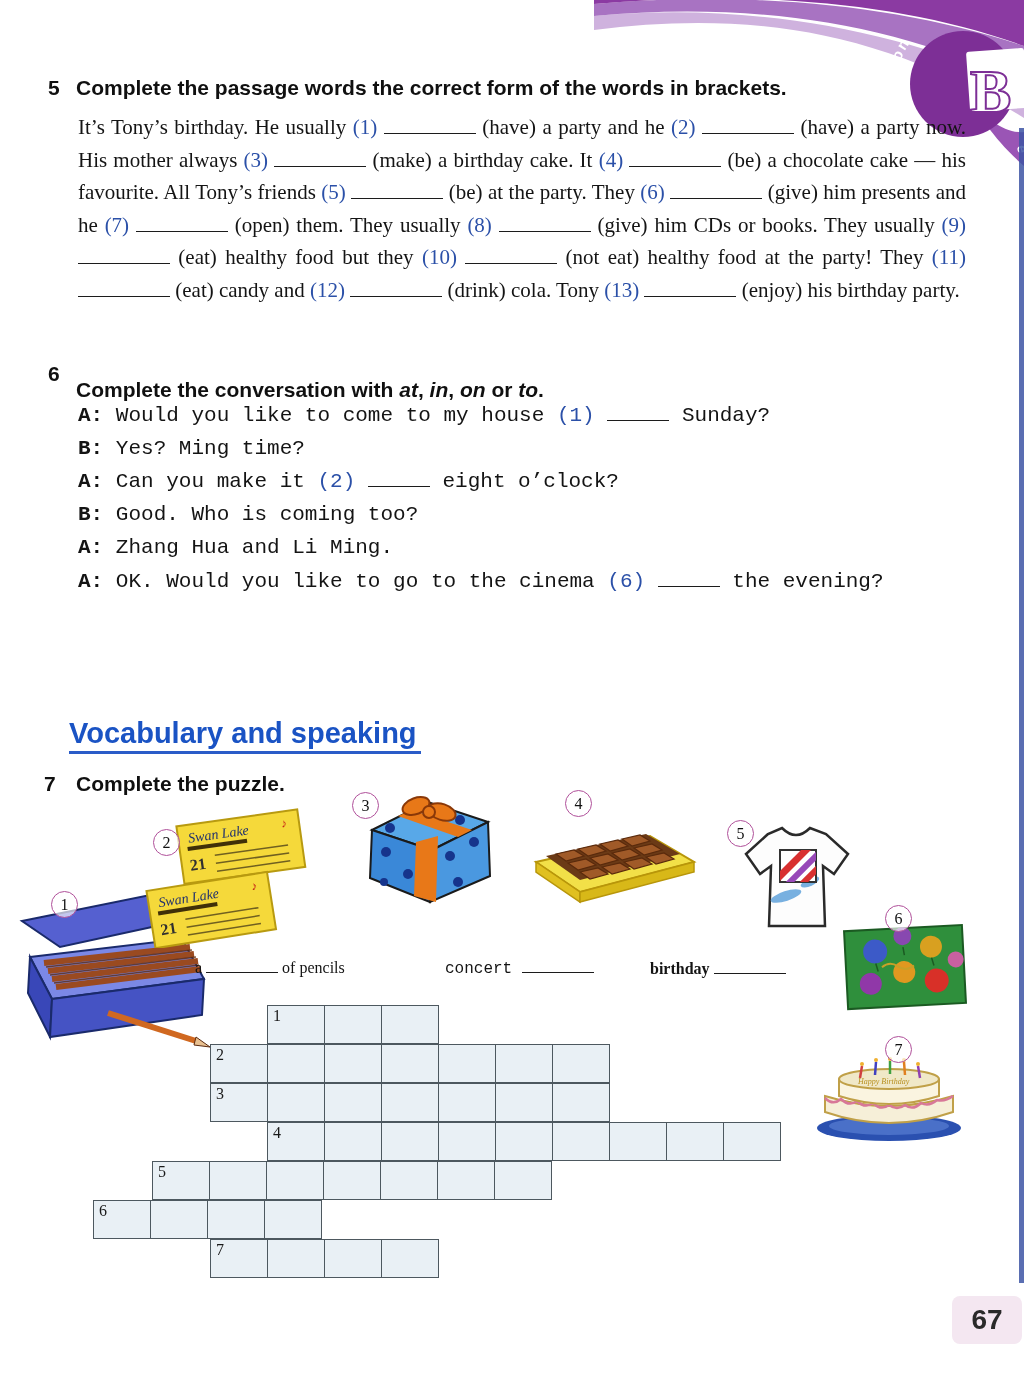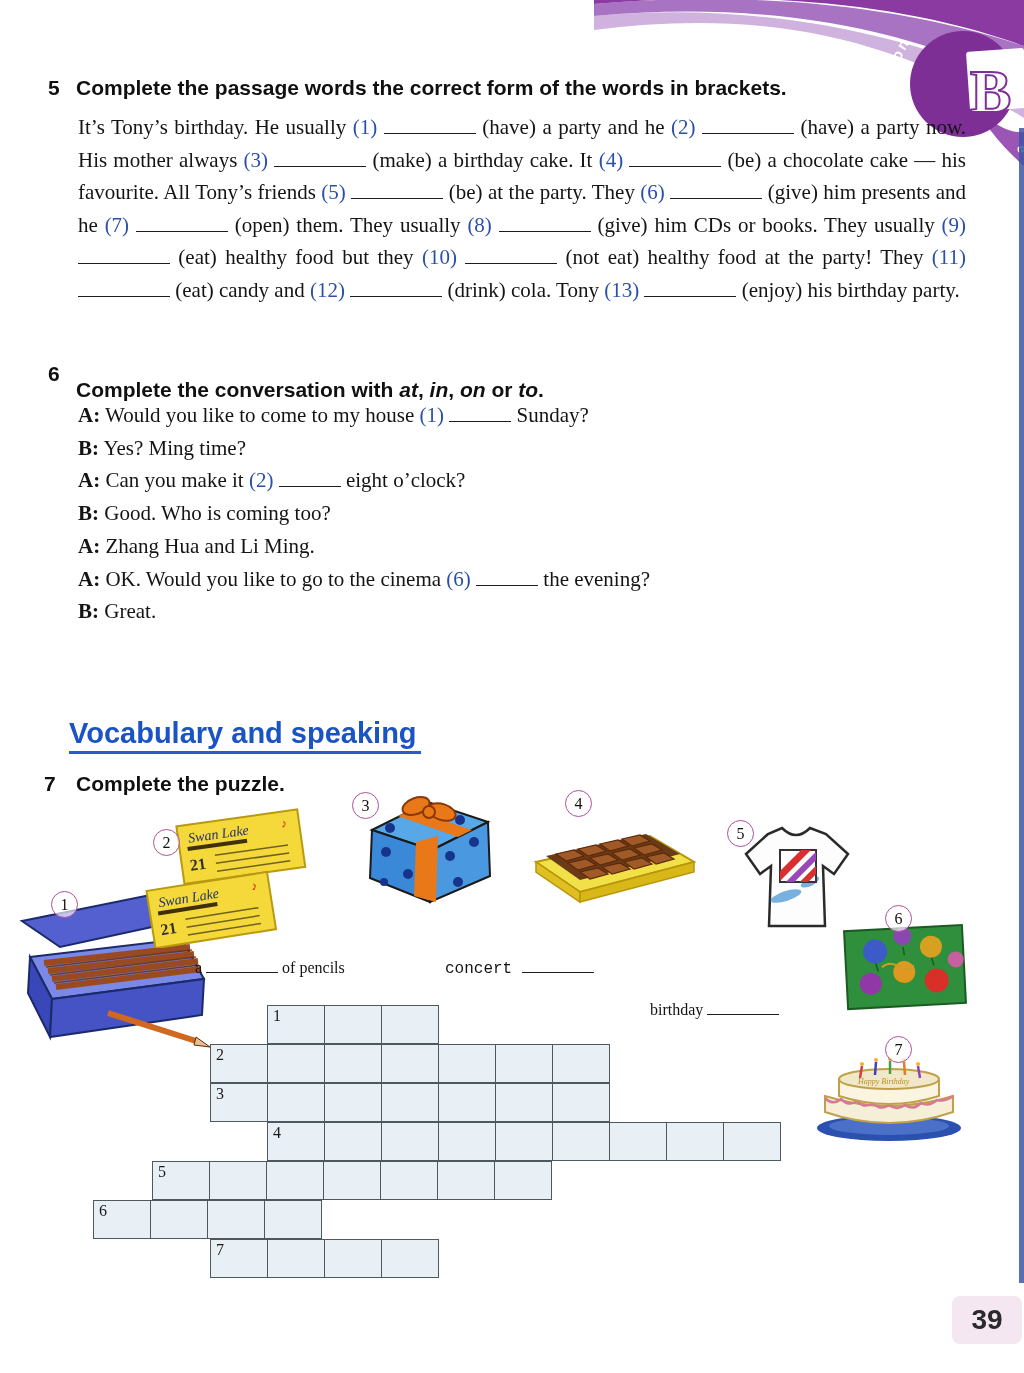--- a/index.html
+++ b/index.html
@@ -11,21 +11,21 @@
   .extitle i{font-style:italic;}
   .section-title{font-family:"Liberation Sans","DejaVu Sans",sans-serif;font-weight:bold;font-size:29px;
                  color:#1a53c4;display:inline-block;border-bottom:3px solid #2a5cc8;padding:0 4px 1px 0;margin-left:29px;}
   
   .passage{width:888px;text-align:justify;font-size:21px;line-height:32.6px;}
   .pnum{color:#2b50a8;}
   .blank{display:inline-block;height:1em;border-bottom:1.6px solid #1c1c1c;vertical-align:baseline;}
   .ex5 .blank{width:92px;}
   .conv{width:915px;font-size:21px;}
   .conv .blank{width:62px;}
-  .cline{margin:0;line-height:32.7px;padding-left:36px;text-indent:-36px;}
+  .cline{margin:0;line-height:32.7px;padding-left:36px;text-indent:-36px;font-family:Liberation Mono, monospace;}
   .spk{font-weight:bold;}
   .caption{font-size:16px;}
   .caption .blank{width:72px;}
   
   .prow{position:absolute;display:flex;}
   .pcell{background:#e9f0f5;border:1px solid #4d585f;box-sizing:border-box;margin-left:-1px;}
   .pcell:first-child{margin-left:0;}
   .pn{display:block;font-size:16px;line-height:16px;padding:2px 0 0 5px;font-family:"Liberation Serif",serif;color:#1a1a1a;}
   
   .circ{position:absolute;width:27px;height:27px;border:1.6px solid #b0509a;border-radius:50%;
@@ -65,21 +65,20 @@
 
 <div class="abs exnum" style="left:48px;top:362px;">6</div>
 <div class="abs extitle" style="left:76px;top:362px;width:820px;margin-top:16px;">Complete the conversation with <i>at</i>, <i>in</i>, <i>on</i> or <i>to</i>.</div>
 <div class="abs conv" id="conversation" style="left:78px;top:399px;">
     <p class="cline"><span class="spk">A:</span> <span>Would you like to come to my house <span class="pnum">(1)</span> <span class="blank"></span> Sunday?</span></p>
     <p class="cline"><span class="spk">B:</span> <span>Yes? Ming time?</span></p>
     <p class="cline"><span class="spk">A:</span> <span>Can you make it <span class="pnum">(2)</span> <span class="blank"></span> eight o’clock?</span></p>
     <p class="cline"><span class="spk">B:</span> <span>Good. Who is coming too?</span></p>
     <p class="cline"><span class="spk">A:</span> <span>Zhang Hua and Li Ming.</span></p>
     <p class="cline"><span class="spk">A:</span> <span>OK. Would you like to go to the cinema <span class="pnum">(6)</span> <span class="blank"></span> the evening?</span></p>
-    <p class="cline"><span class="spk">B:</span> <span>Great.</span></p>
   </div>
 
 <div class="abs" style="left:40px;top:717px;">
   <span class="section-title">Vocabulary and speaking</span>
 </div>
 
 <div class="abs exnum" style="left:44px;top:772px;">7</div>
 <div class="abs extitle" style="left:76px;top:772px;">Complete the puzzle.</div>
 
 <span class="circ" style="left:51px;top:891px;">1</span>
@@ -231,21 +230,21 @@
       <circle cx="66" cy="12" r="2"></circle>
       <circle cx="80" cy="11" r="2"></circle>
     <circle cx="94" cy="12" r="2"></circle>
       <circle cx="108" cy="16" r="2"></circle>
   </g>
   <text x="48" y="36" font-size="8" font-style="italic" fill="#b89020" font-family="Liberation Serif, serif">Happy Birthday</text>
 </svg>
 
 <div class="abs caption" style="left:195px;top:956px;">a <span class="blank"></span> of pencils</div>
 <div class="abs caption" style="left:445px;top:956px;font-family:Liberation Mono, monospace;">concert <span class="blank"></span></div>
-<div class="abs caption" style="left:650px;top:998px;">birthday <span class="blank"></span></div>
+<div class="abs caption" style="left:650px;top:957px;font-weight:bold;">birthday <span class="blank"></span></div>
 
 <div id="puzzle">
     <div class="prow" style="left: 267px; top: 1005px;">
       <div class="pcell" style="width: 58px; height: 39px;">
         <span class="pn">1</span>
       </div>
       <div class="pcell" style="width: 58px; height: 39px;"></div>
       <div class="pcell" style="width: 58px; height: 39px;"></div>
     </div>
     <div class="prow" style="left: 210px; top: 1044px;">
@@ -306,14 +305,14 @@
       <div class="pcell" style="width: 58px; height: 39px;">
         <span class="pn">7</span>
       </div>
       <div class="pcell" style="width: 58px; height: 39px;"></div>
       <div class="pcell" style="width: 58px; height: 39px;"></div>
       <div class="pcell" style="width: 58px; height: 39px;"></div>
     </div>
   </div>
 
 <div class="pagebox">
-  <span>39</span>
+  <span>67</span>
 </div>
 
 </body></html>

